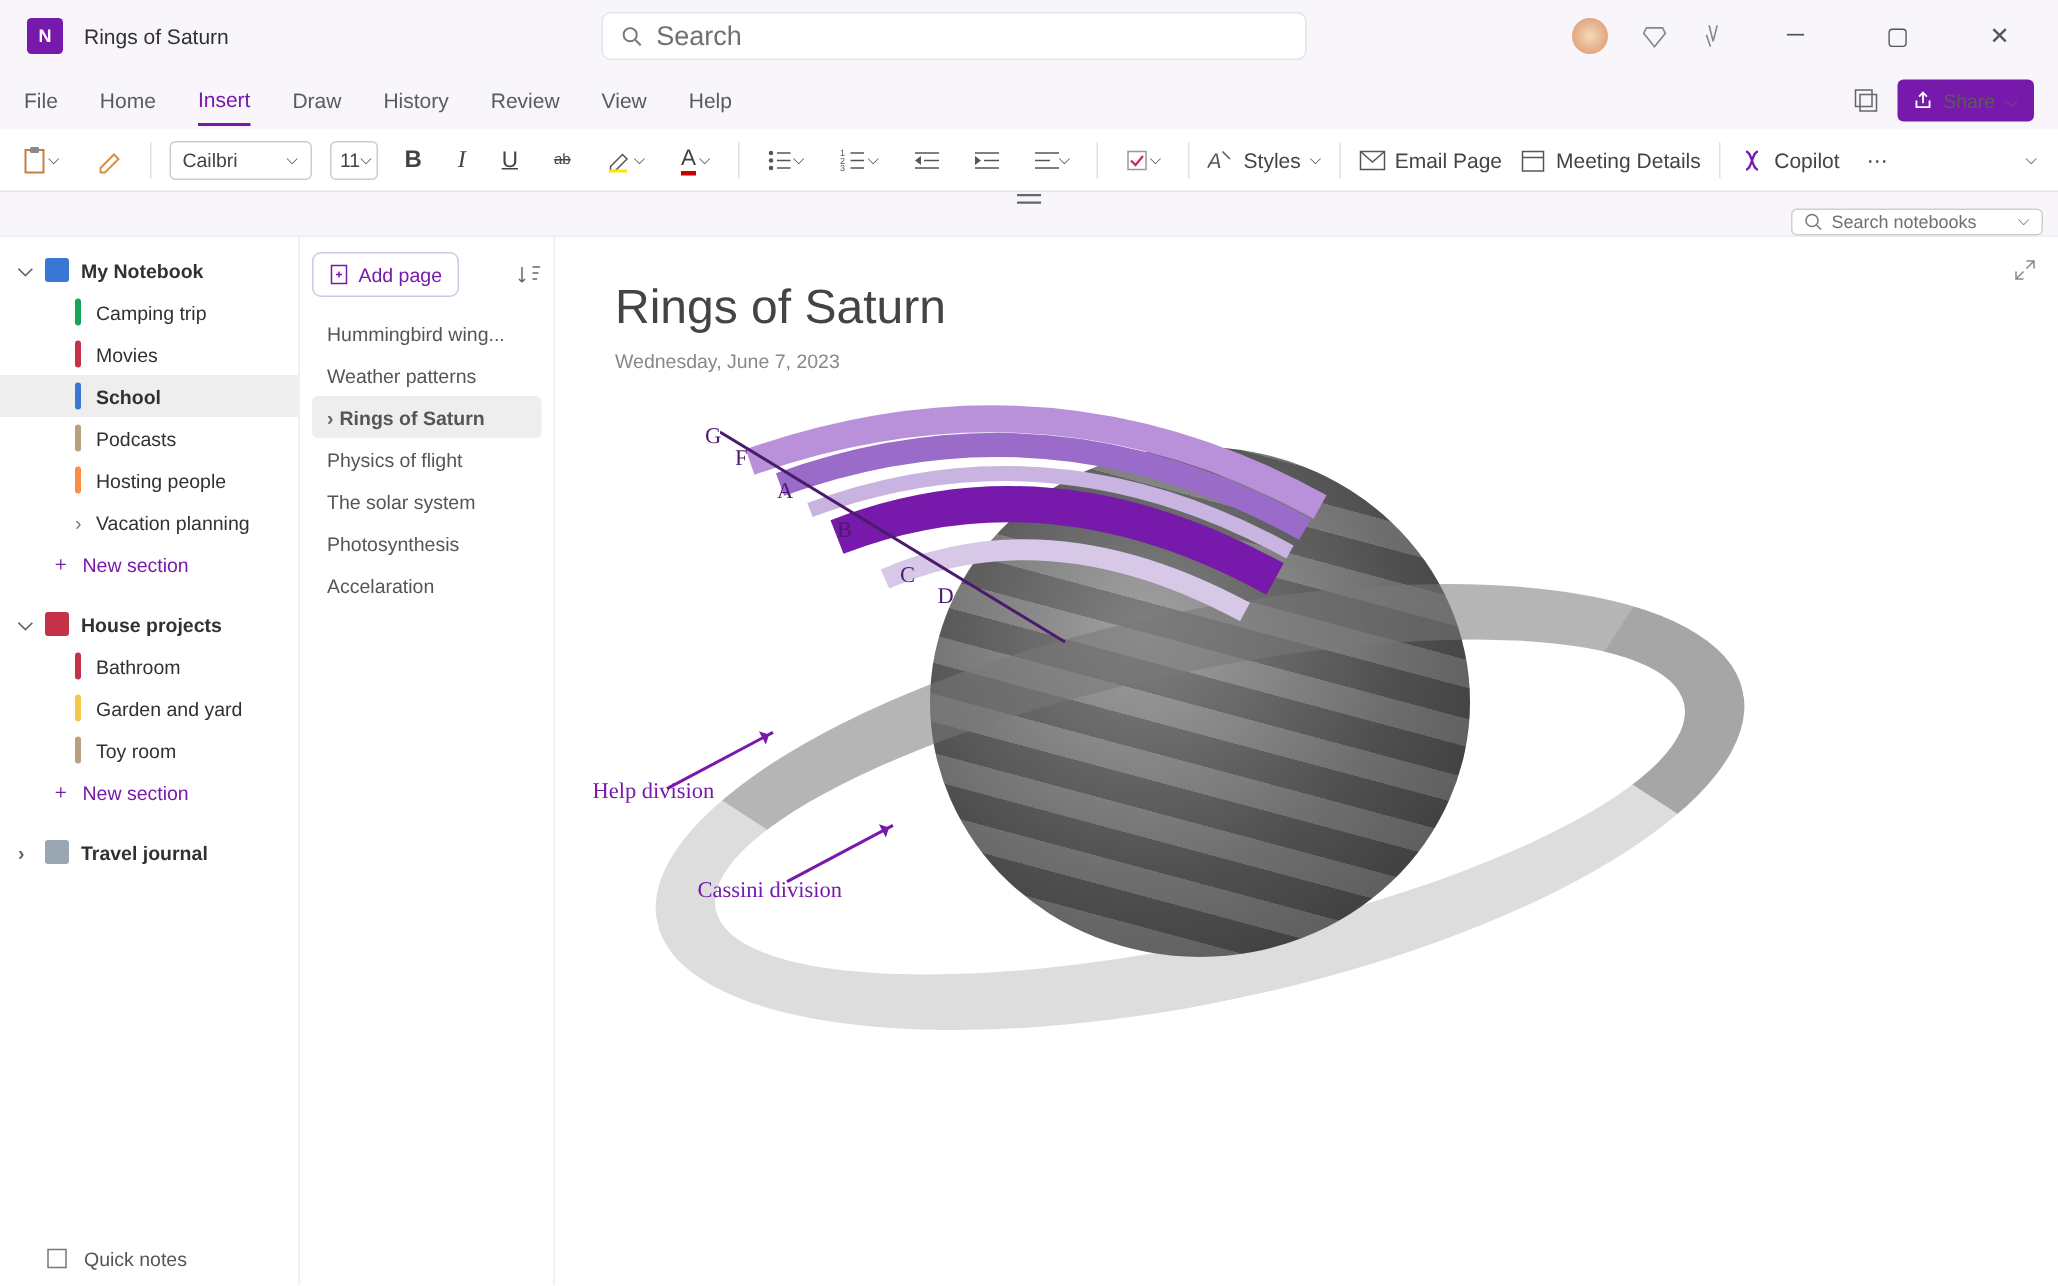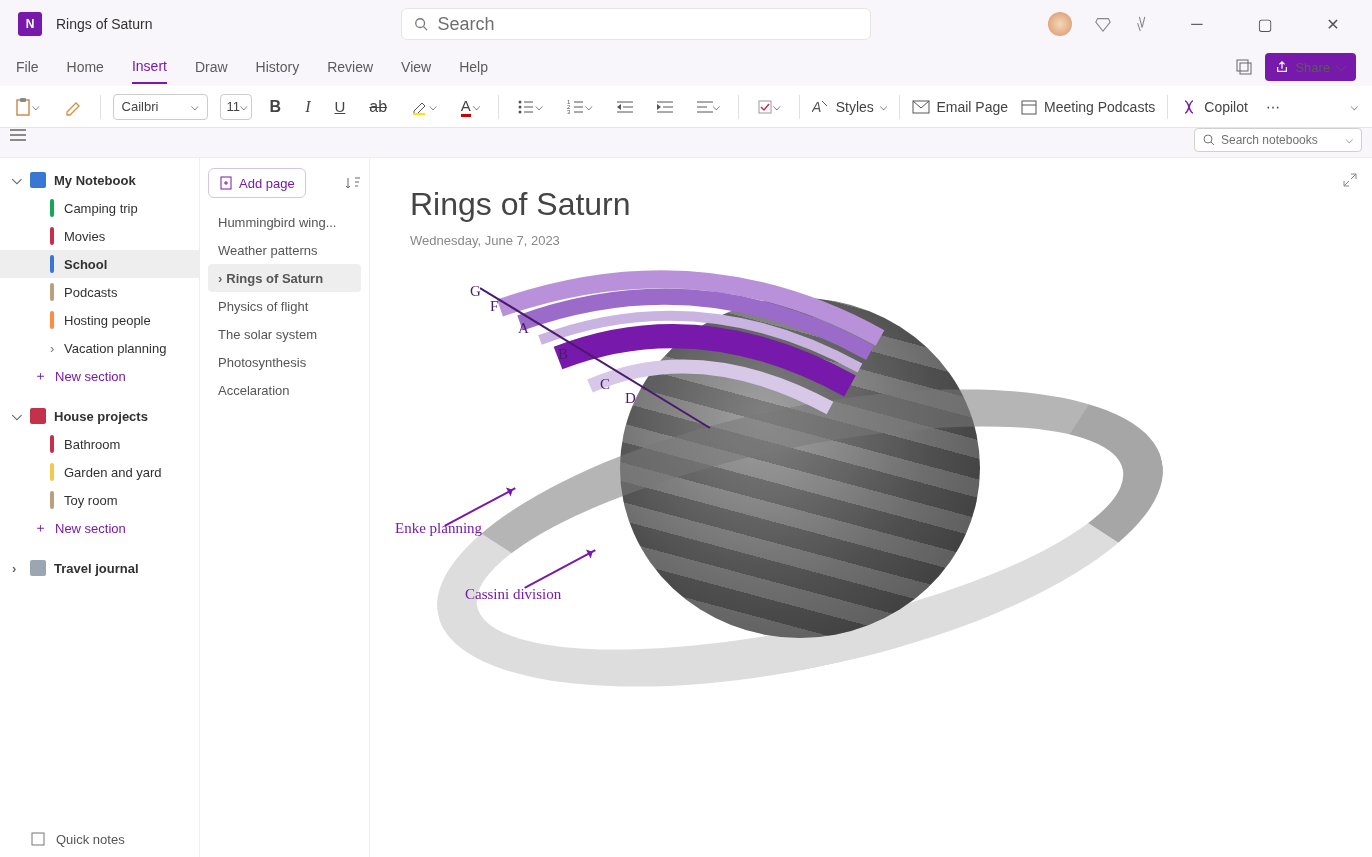--- a/index.html
+++ b/index.html
@@ -17,21 +17,21 @@
 .menubar span{color:#5b5b5b;cursor:default;padding:8px 0;}
 .menubar span.active{color:#7719aa;font-weight:400;border-bottom:2px solid #7719aa;}
 .menu-right{margin-left:auto;display:flex;gap:12px;align-items:center;}
 .sharebtn{background:#7719aa;color:#fff;border-radius:4px;height:28px;padding:0 10px;display:flex;align-items:center;gap:6px;font-size:13px;}
 .toolbar{height:42px;border-bottom:1px solid #e5e5e5;display:flex;align-items:center;padding:4px 8px;gap:12px;background:#fff;border-radius:0 0 0 0;}
 .toolbar .sep{width:1px;height:24px;background:#e0e0e0;}
 .tbtn{height:28px;display:flex;align-items:center;justify-content:center;padding:0 6px;color:#444;font-size:14px;}
 .fontname{width:95px;height:26px;border:1px solid #ccc;border-radius:4px;padding:0 8px;font-size:13px;display:flex;align-items:center;justify-content:space-between;color:#444;}
 .fontsize{width:32px;height:26px;border:1px solid #ccc;border-radius:4px;padding:0 6px;font-size:13px;display:flex;align-items:center;justify-content:space-between;color:#444;}
 .bigbtn{display:flex;align-items:center;gap:6px;font-size:14px;color:#444;}
-.subtitlebar{height:30px;background:#f8f5fb;display:flex;justify-content:space-between;padding:0 10px;border-bottom:1px solid #eee;}
+.subtitlebar{height:30px;background:#f8f5fb;display:flex;align-items:center;justify-content:space-between;padding:0 10px;border-bottom:1px solid #eee;flex-direction:column;}
 .searchnb{margin-left:auto;width:168px;height:24px;border:1px solid #d0d0d0;border-radius:4px;background:#fff;display:flex;align-items:center;padding:0 8px;color:#707070;font-size:12px;gap:6px;}
 .main{display:flex;height:calc(857px - 48px - 38px - 42px - 30px);}
 .sidebar{width:200px;border-right:1px solid #eee;overflow:auto;padding-top:8px;font-size:13px;}
 .nb{display:flex;align-items:center;height:28px;padding:0 12px;gap:8px;}
 .nb.bold{font-weight:600;}
 .nb .chev{width:10px;color:#666;}
 .nbicon{width:16px;height:16px;border-radius:2px;}
 .section{display:flex;align-items:center;height:28px;padding-left:50px;gap:10px;}
 .section .bar{width:4px;height:18px;border-radius:2px;}
 .section.selected{background:#eee;font-weight:600;}
@@ -127,21 +127,21 @@
       <span>Cailbri</span>
       <span style="font-size:10px;">⌵</span>
     </div>
   <div class="fontsize">
       <span>11</span>
       <span style="font-size:10px;">⌵</span>
     </div>
   <div class="tbtn" style="font-weight:bold;font-size:16px;">B</div>
   <div class="tbtn" style="font-style:italic;font-family:serif;font-size:16px;">I</div>
   <div class="tbtn" style="text-decoration:underline;font-size:15px;">U</div>
-  <div class="tbtn" style="text-decoration:line-through;font-size:16px;">ab</div>
+  <div class="tbtn" style="text-decoration:line-through;font-size:10px;">ab</div>
   <div class="tbtn">
       <svg width="18" height="18">
         <path d="M3 13l8-8 3 3-8 8H3z" fill="none" stroke="#555"></path>
         <rect x="2" y="15" width="12" height="2" fill="#ffe600"></rect>
       </svg>
       <span style="font-size:10px;">⌵</span>
     </div>
   <div class="tbtn">
       <span style="border-bottom:3px solid #c00;font-size:15px;">A</span>
       <span style="font-size:10px;margin-left:2px;">⌵</span>
@@ -216,21 +216,21 @@
         <rect x="1" y="1" width="16" height="12" fill="none" stroke="#555"></rect>
         <path d="M1 1l8 7 8-7" fill="none" stroke="#555"></path>
       </svg>
       <span>Email Page</span>
     </div>
   <div class="bigbtn">
       <svg width="18" height="18">
         <rect x="2" y="3" width="14" height="13" fill="none" stroke="#555"></rect>
         <line x1="2" y1="7" x2="16" y2="7" stroke="#555"></line>
       </svg>
-      <span>Meeting Podcasts</span>
+      <span>Meeting Details</span>
     </div>
   <div class="sep"></div>
   <div class="bigbtn">
       <svg width="18" height="18">
         <path d="M5 3c4 0 4 12 8 12M13 3c-4 0-4 12-8 12" fill="none" stroke="#7719aa" stroke-width="1.5"></path>
       </svg>
       <span>Copilot</span>
     </div>
   <div class="tbtn">⋯</div>
   <div class="tbtn" style="margin-left:auto;font-size:10px;">⌵</div>
@@ -386,18 +386,18 @@
         <line x1="0" y1="20" x2="230" y2="160" stroke="#4a1a6e" stroke-width="2"></line>
       </svg>
       <span class="ringletter" style="left:60px;top:15px">G</span>
       <span class="ringletter" style="left:80px;top:30px">F</span>
       <span class="ringletter" style="left:108px;top:52px">A</span>
       <span class="ringletter" style="left:148px;top:78px">B</span>
       <span class="ringletter" style="left:190px;top:108px">C</span>
       <span class="ringletter" style="left:215px;top:122px">D</span>
 
       <div class="arrow" style="left:30px;top:238px;transform:rotate(-28deg);"></div>
-      <span class="label" style="left:-15px;top:252px">Enke planning</span>
+      <span class="label" style="left:-15px;top:252px">Help division</span>
       <div class="arrow" style="left:110px;top:300px;transform:rotate(-28deg);"></div>
       <span class="label" style="left:55px;top:318px">Cassini division</span>
     </div>
   </div>
 </div>
 
 </body></html>

